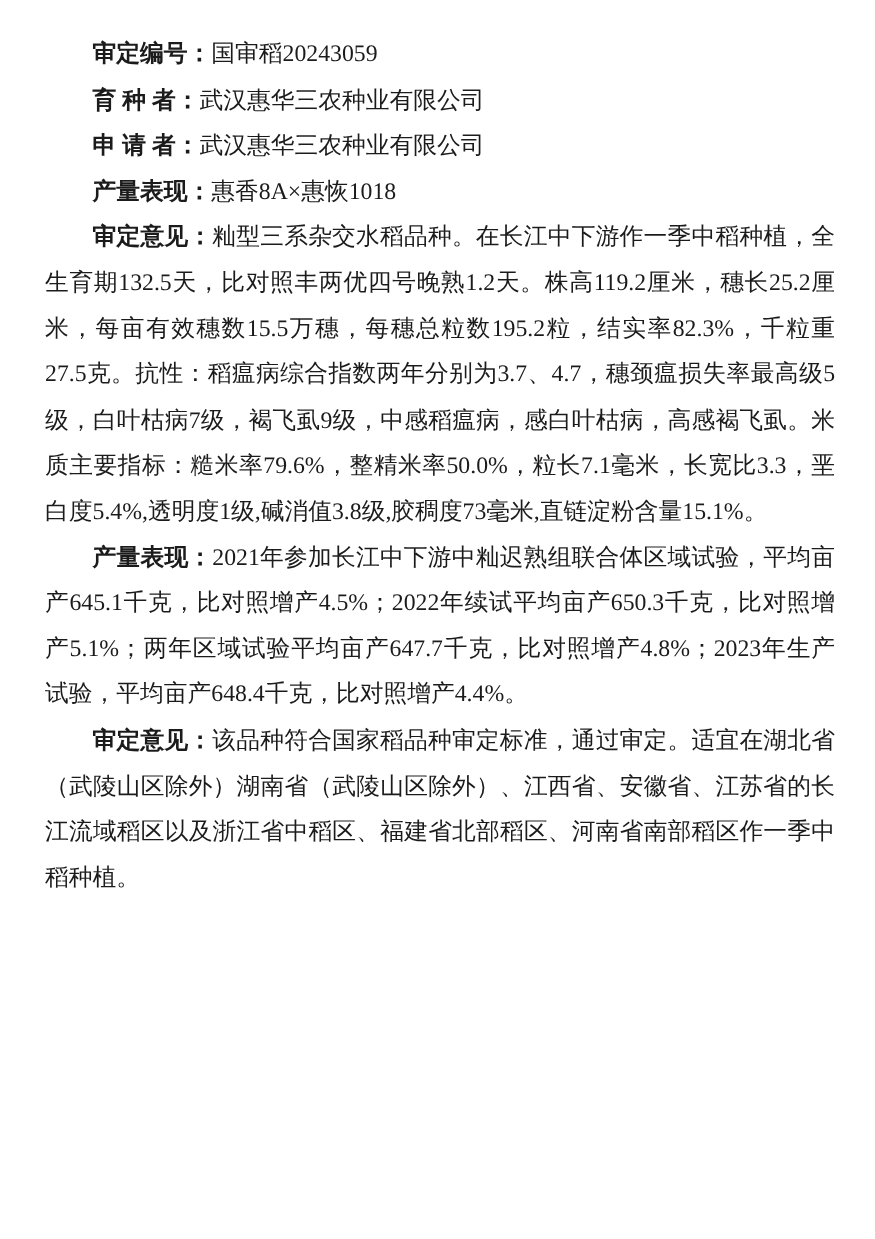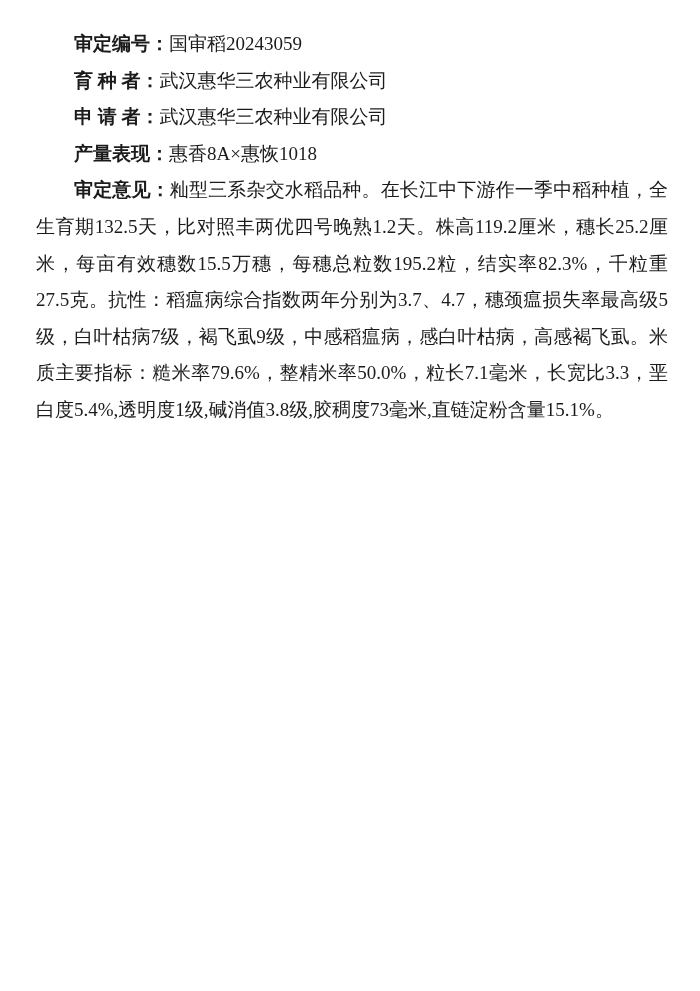--- a/index.html
+++ b/index.html
@@ -50,17 +50,19 @@
     <div class="field"><span class="lbl">审定编号：</span><span class="val">国审稻20243059</span></div>
 
     <div class="field"><span class="lbl">育 种 者：</span><span class="val">武汉惠华三农种业有限公司</span></div>
 
     <div class="field"><span class="lbl">申 请 者：</span><span class="val">武汉惠华三农种业有限公司</span></div>
 
     <div class="field"><span class="lbl">产量表现：</span><span class="val">惠香8A×惠恢1018</span></div>
 
     <p class="para"><span class="lbl">审定意见：</span><span class="txt">籼型三系杂交水稻品种。在长江中下游作一季中稻种植，全生育期132.5天，比对照丰两优四号晚熟1.2天。株高119.2厘米，穗长25.2厘米，每亩有效穗数15.5万穗，每穗总粒数195.2粒，结实率82.3%，千粒重27.5克。抗性：稻瘟病综合指数两年分别为3.7、4.7，穗颈瘟损失率最高级5级，白叶枯病7级，褐飞虱9级，中感稻瘟病，感白叶枯病，高感褐飞虱。米质主要指标：糙米率79.6%，整精米率50.0%，粒长7.1毫米，长宽比3.3，垩白度5.4%,透明度1级,碱消值3.8级,胶稠度73毫米,直链淀粉含量15.1%。</span></p>
 
+    <p class="para"><span class="lbl">产量表现：</span><span class="txt">2021年参加长江中下游中籼迟熟组联合体区域试验，平均亩产645.1千克，比对照增产4.5%；2022年续试平均亩产650.3千克，比对照增产5.1%；两年区域试验平均亩产647.7千克，比对照增产4.8%；2023年生产试验，平均亩产648.4千克，比对照增产4.4%。</span></p>
 
 
+    <p class="para"><span class="lbl">审定意见：</span><span class="txt">该品种符合国家稻品种审定标准，通过审定。适宜在湖北省（武陵山区除外）湖南省（武陵山区除外）、江西省、安徽省、江苏省的长江流域稻区以及浙江省中稻区、福建省北部稻区、河南省南部稻区作一季中稻种植。</span></p>
 
   </div>
 </div>
 
 </body></html>

